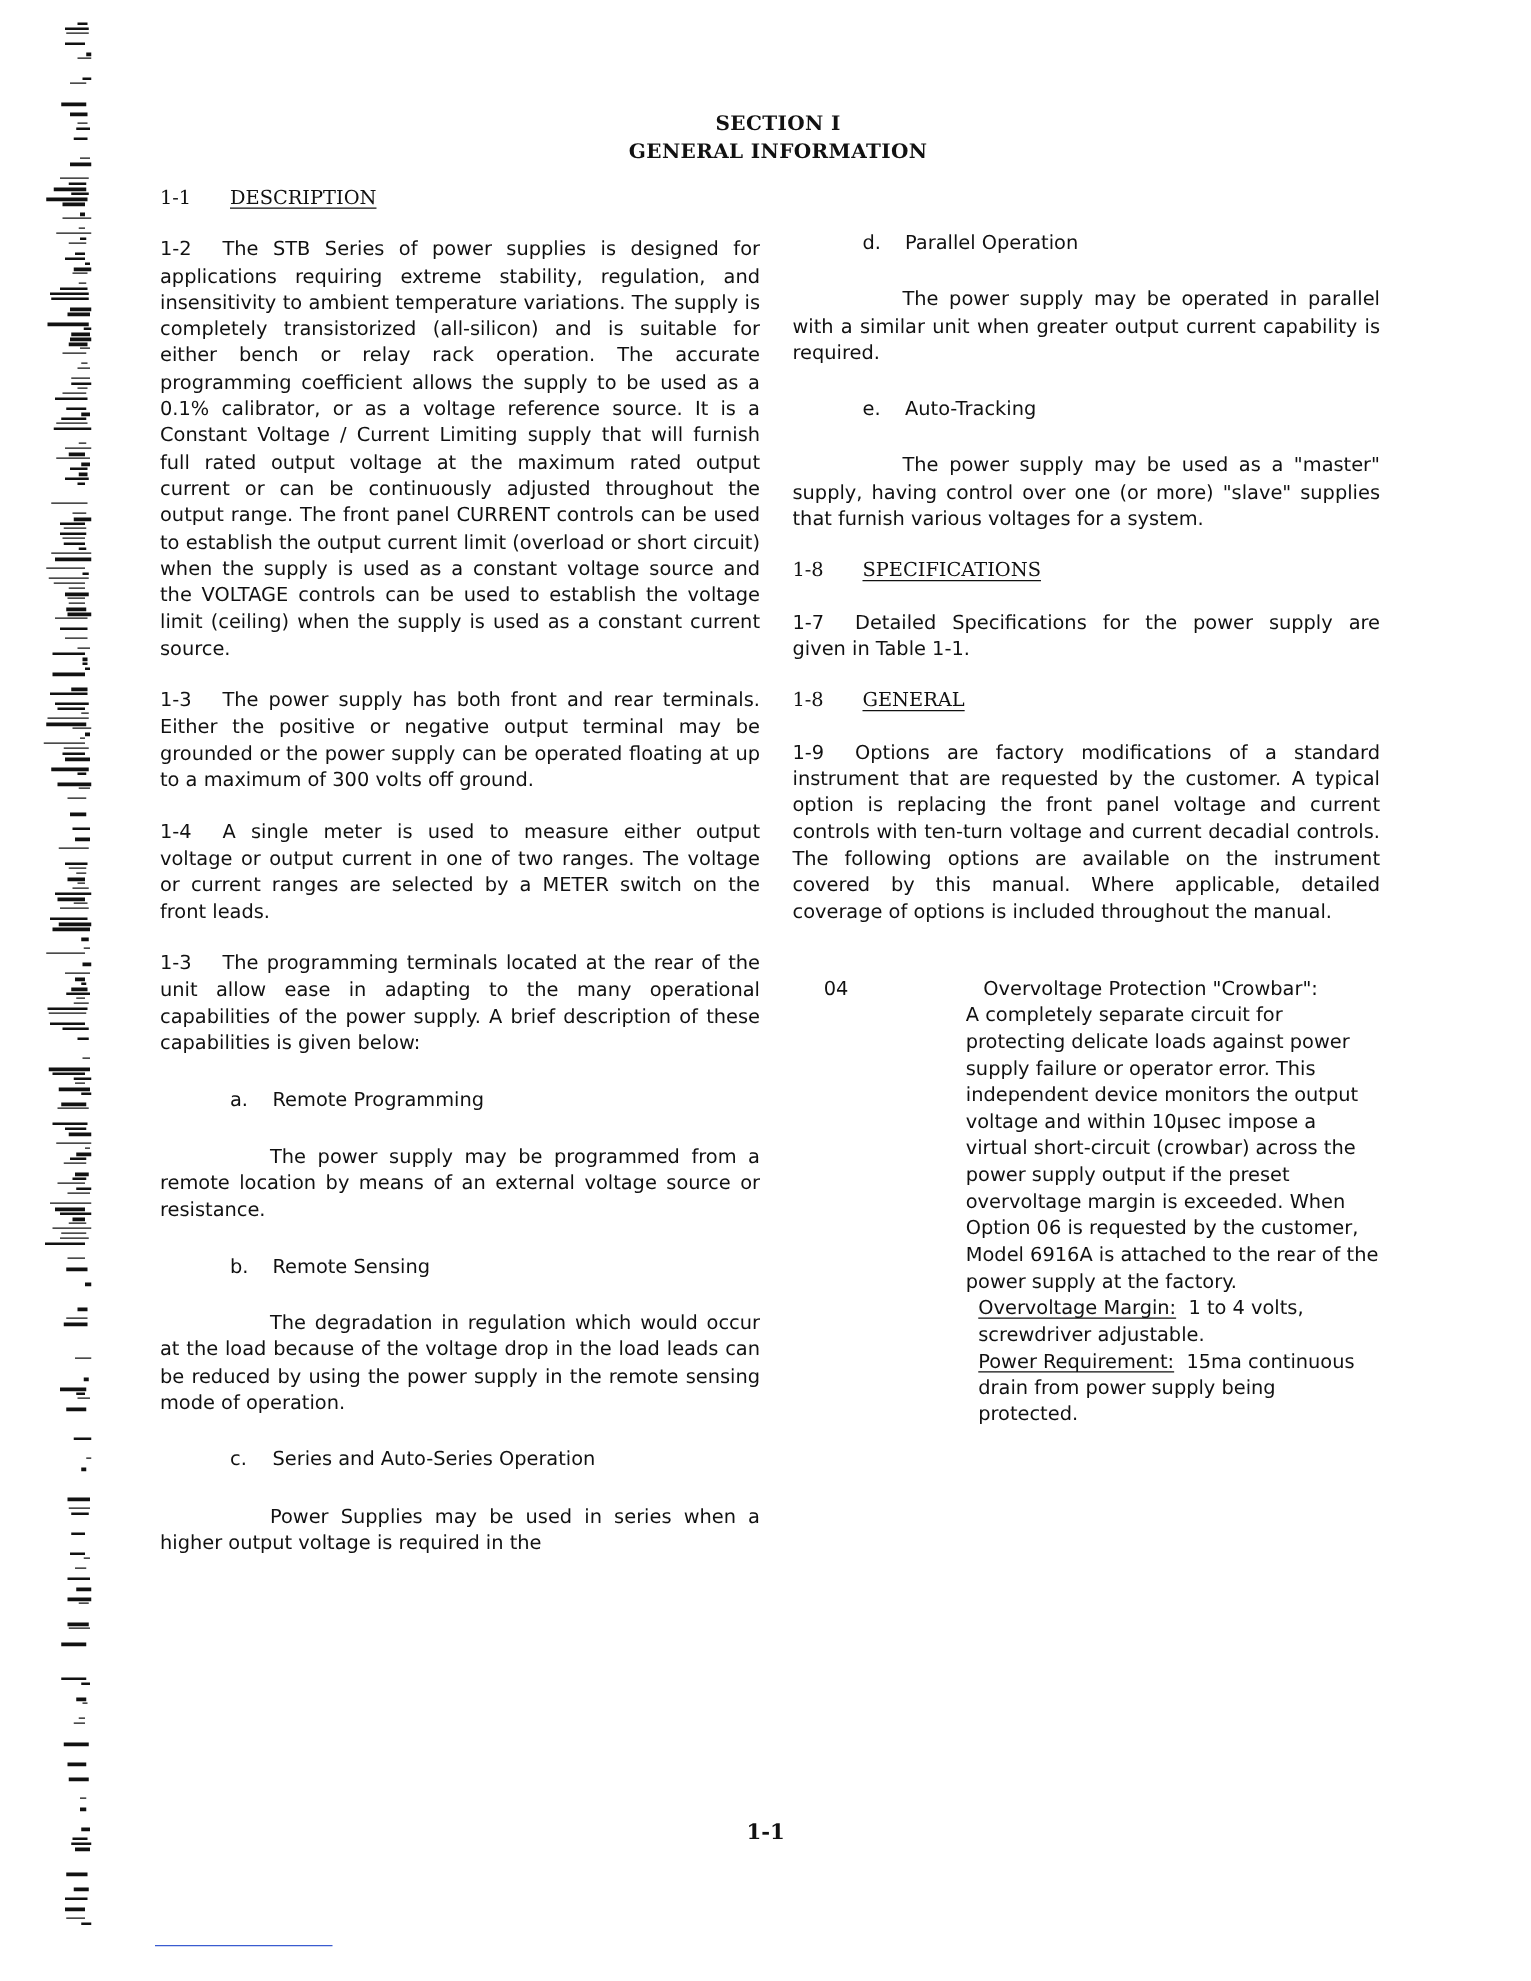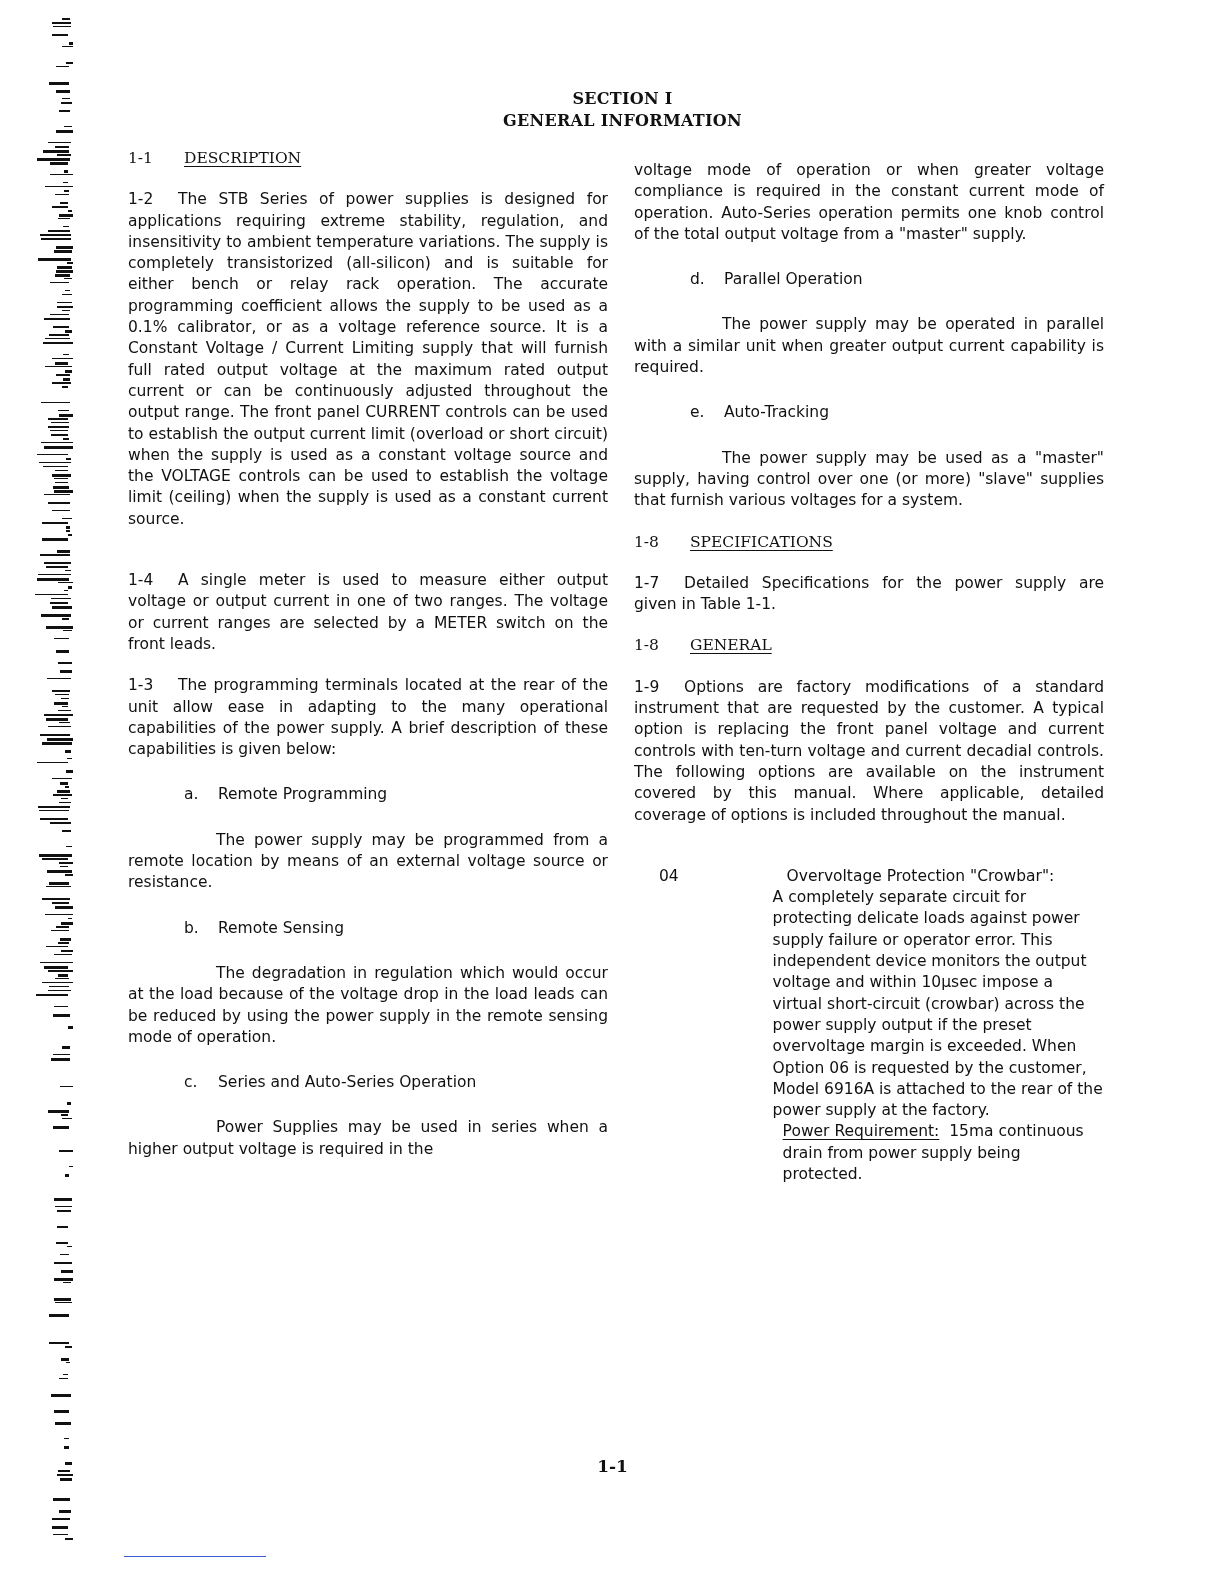--- a/index.html
+++ b/index.html
@@ -292,20 +292,23 @@
 
   <div class="col col-left">
     <p class="sect-head">
       <span class="sect-num">1-1</span><span class="u">DESCRIPTION</span>
     </p>
     <div class="gap-m"></div>
     <p class="para">
       <span class="pnum">1-2</span><span>The STB Series of power supplies is designed for applications requiring extreme stability, regulation, and insensitivity to ambient temperature variations. The supply is completely transistorized (all-silicon) and is suitable for either bench or relay rack operation. The accurate programming coefficient allows the supply to be used as a 0.1% calibrator, or as a voltage reference source. It is a Constant Voltage / Current Limiting supply that will furnish full rated output voltage at the maximum rated output current or can be continuously adjusted throughout the output range. The front panel CURRENT controls can be used to establish the output current limit (overload or short circuit) when the supply is used as a constant voltage source and the VOLTAGE controls can be used to establish the voltage limit (ceiling) when the supply is used as a constant current source.</span>
     </p>
     <div class="gap-m"></div>
+    <p class="para">
+      <span class="pnum">1-3</span><span>The power supply has both front and rear terminals. Either the positive or negative output terminal may be grounded or the power supply can be operated floating at up to a maximum of 300 volts off ground.</span>
+    </p>
     <div class="gap-m"></div>
     <p class="para">
       <span class="pnum">1-4</span><span>A single meter is used to measure either output voltage or output current in one of two ranges. The voltage or current ranges are selected by a METER switch on the front leads.</span>
     </p>
     <div class="gap-m"></div>
     <p class="para">
       <span class="pnum">1-3</span><span>The programming terminals located at the rear of the unit allow ease in adapting to the many operational capabilities of the power supply. A brief description of these capabilities is given below:</span>
     </p>
     <div class="gap-l"></div>
     <p class="sub-head">
@@ -321,21 +324,20 @@
     <p class="para indent-first">The degradation in regulation which would occur at the load because of the voltage drop in the load leads can be reduced by using the power supply in the remote sensing mode of operation.</p>
     <div class="gap-l"></div>
     <p class="sub-head">
       <span class="sub-letter">c.</span><span>Series and Auto-Series Operation</span>
     </p>
     <div class="gap-l"></div>
     <p class="para indent-first">Power Supplies may be used in series when a higher output voltage is required in the</p>
   </div>
 
   <div class="col col-right">
-    <p class="para">voltage mode of operation or when greater voltage compliance is required in the constant current mode of operation. Auto-Series operation permits one knob control of the total output voltage from a "master" supply.</p>
     <div class="gap-l"></div>
     <p class="sub-head">
       <span class="sub-letter">d.</span><span>Parallel Operation</span>
     </p>
     <div class="gap-l"></div>
     <p class="para indent-first">The power supply may be operated in parallel with a similar unit when greater output current capability is required.</p>
     <div class="gap-l"></div>
     <p class="sub-head">
       <span class="sub-letter">e.</span><span>Auto-Tracking</span>
     </p>
@@ -360,20 +362,23 @@
     <div class="gap-m"></div>
     <div class="gap-m"></div>
     <div class="opt-table">
       <div class="opt-no-col opt-num">04</div>
       <div class="opt-desc-col">
         <p class="opt-desc">
           <span class="first">Overvoltage Protection "Crowbar":</span>
           <span>A completely separate circuit for protecting delicate loads against power supply failure or operator error. This independent device monitors the output voltage and within 10µsec impose a virtual short-circuit (crowbar) across the power supply output if the preset overvoltage margin is exceeded. When Option 06 is requested by the customer, Model 6916A is attached to the rear of the power supply at the factory.</span>
         </p>
         <p class="opt-desc">
+          <span class="opt-spec"><span class="u">Overvoltage Margin:</span>&nbsp; <span>1 to 4 volts, screwdriver adjustable.</span></span>
+        </p>
+        <p class="opt-desc">
           <span class="opt-spec"><span class="u">Power Requirement:</span>&nbsp; <span>15ma continuous drain from power supply being protected.</span></span>
         </p>
       </div>
     </div>
   </div>
 
   <div class="footer">
     <span>1-1</span>
   </div>
 

